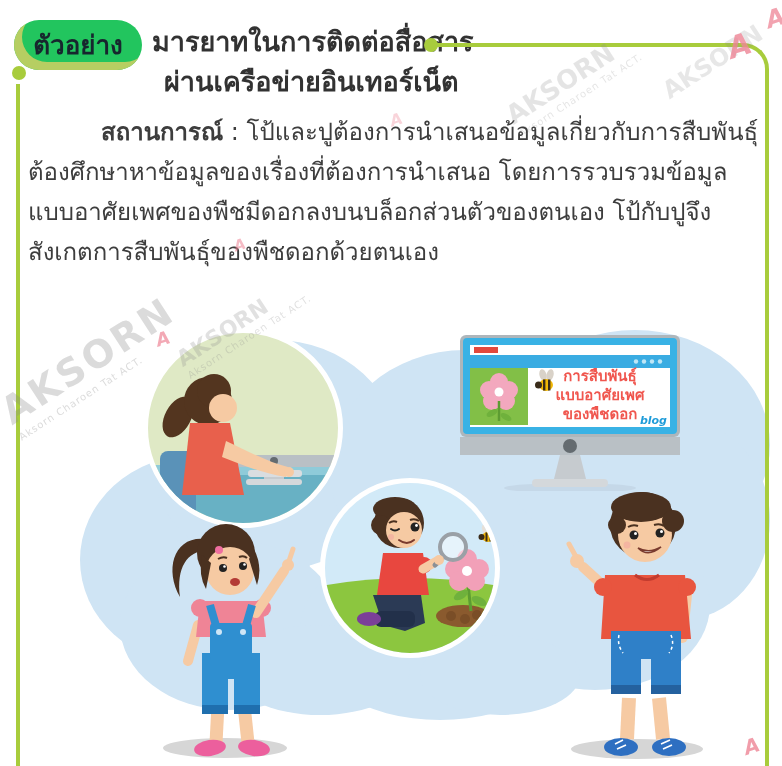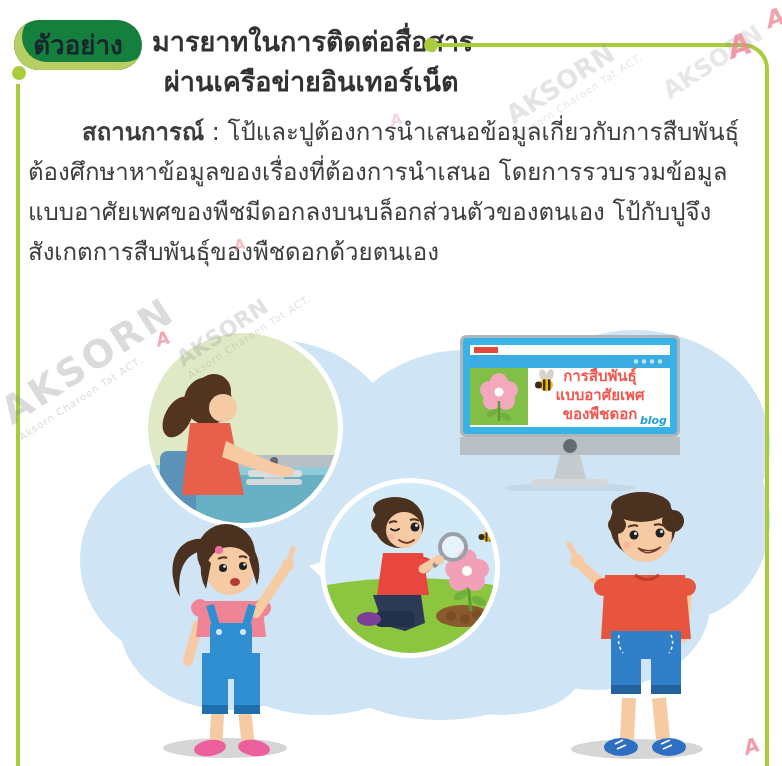--- a/index.html
+++ b/index.html
@@ -10,32 +10,32 @@
 
   
   .frame-rt { left:436px; top:43px; right:13px; bottom:0;
     border-top:4px solid #a8cc3c; border-right:4px solid #a8cc3c;
     border-top-right-radius:26px; z-index:6; pointer-events:none; }
   .frame-l { left:16px; top:84px; bottom:0; width:4px; background:#a8cc3c; z-index:6; }
   .dot { width:14px; height:14px; border-radius:50%; background:#a8cc3c; z-index:6; }
 
   
   .badge { left:14px; top:20px; width:128px; height:50px; border-radius:26px;
-    background:#15803d; box-shadow:inset 8px -8px 0 #b6ce62; z-index:4;
+    background:#22c55e; box-shadow:inset 8px -8px 0 #b6ce62; z-index:4;
     text-align:center; line-height:50px; font-size:26px; font-weight:bold; color:#17262e; }
   .title { left:152px; top:22px; z-index:4; font-size:27px; font-weight:bold;
     color:#323232; line-height:40px; white-space:nowrap; }
   .title .t2 { padding-left:12px; }
 
   
   .para { left:28px; top:112px; width:728px; z-index:4; font-size:24px;
     color:#3d3d3d; line-height:40px; }
   .pline { white-space:nowrap; }
   .pline.first { text-indent:54px; }
-  .pline b { font-weight:bold; }
+  .pline b { font-weight:bold;margin-left:19px; }
 
   
   .cl { border-radius:50%; background:#cfe4f4; z-index:1; }
 
   
   .circ { border-radius:50%; border:5px solid #fff; overflow:hidden; z-index:2; }
   .circ-girl { left:143px; top:328px; width:200px; height:200px; background:#dfe9c5; }
   .circ-boy  { left:320px; top:478px; width:180px; height:180px; background:#d2eaf8; }
 
   

